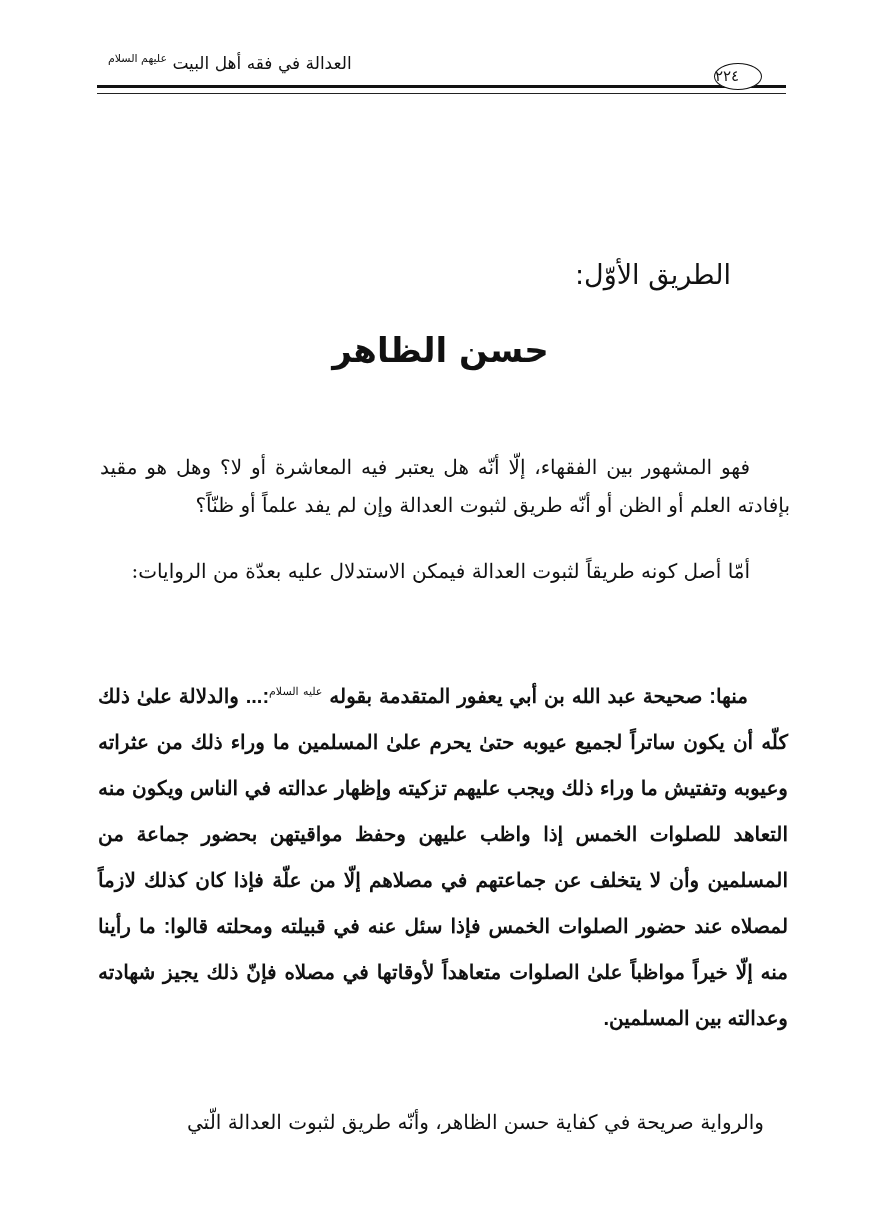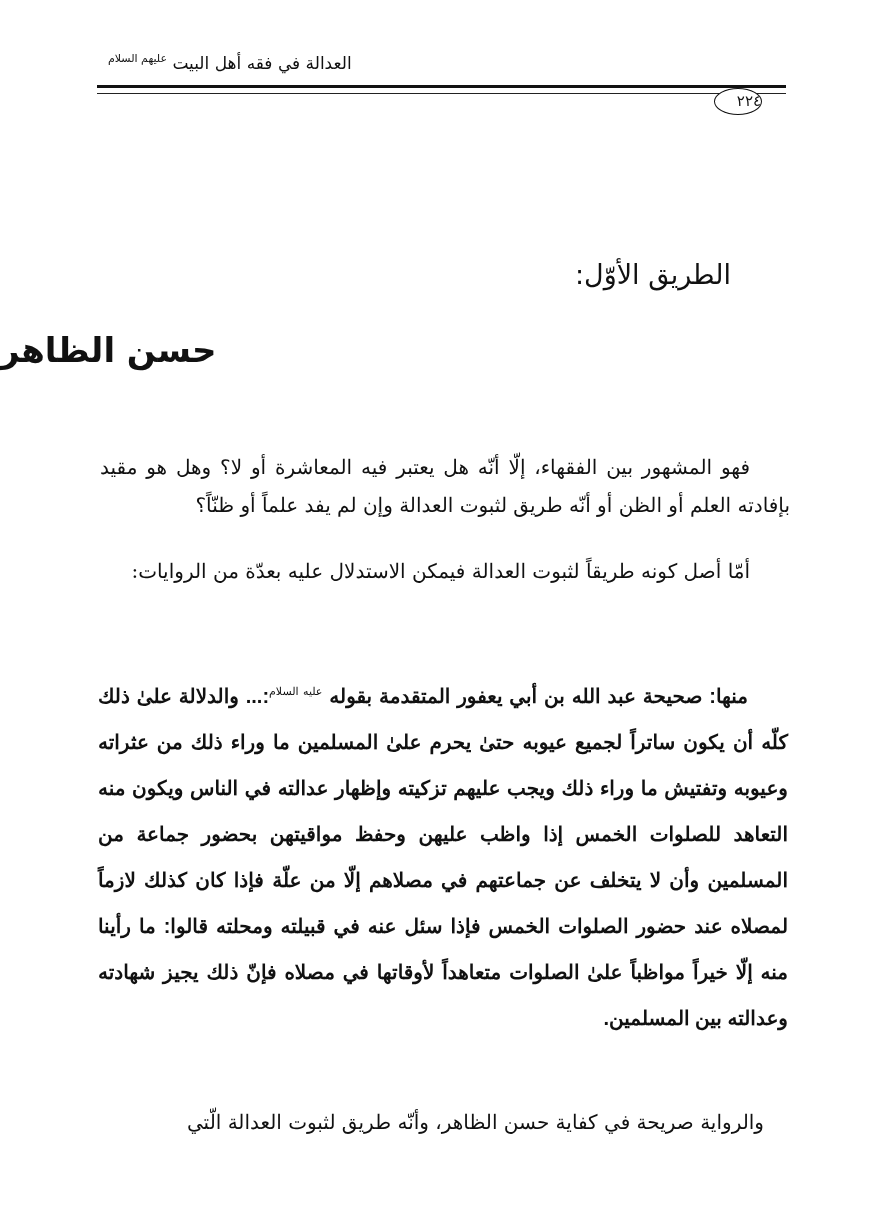--- a/index.html
+++ b/index.html
@@ -44,27 +44,27 @@
       position: absolute;
       left: 97px;
       top: 93px;
       width: 689px;
       height: 1px;
       background: #222;
     }
     .page-oval {
       position: absolute;
       left: 714px;
-      top: 88px;
+      top: 63px;
       width: 46px;
       height: 25px;
       border: 1.5px solid #111;
       border-radius: 50%;
       background: #fff;
-      text-align: right;
+      text-align: left;
       font-family: "DejaVu Sans", sans-serif;
       font-size: 15px;
       line-height: 25px;
       direction: rtl;
     }
     .section-label {
       position: absolute;
       right: 150px;
       top: 224px;
       direction: rtl;
@@ -72,21 +72,21 @@
       font-size: 27px;
       line-height: 44px;
       white-space: nowrap;
       margin-top: 29px;
     }
     .section-title {
       position: absolute;
       left: 0;
       width: 881px;
       top: 322px;
-      text-align: left;
+      text-align: center;
       direction: rtl;
       font-family: "DejaVu Sans", sans-serif;
       font-weight: bold;
       font-size: 34px;
       line-height: 56px;
     }
     .body-text {
       position: absolute;
       left: 100px;
       width: 690px;

